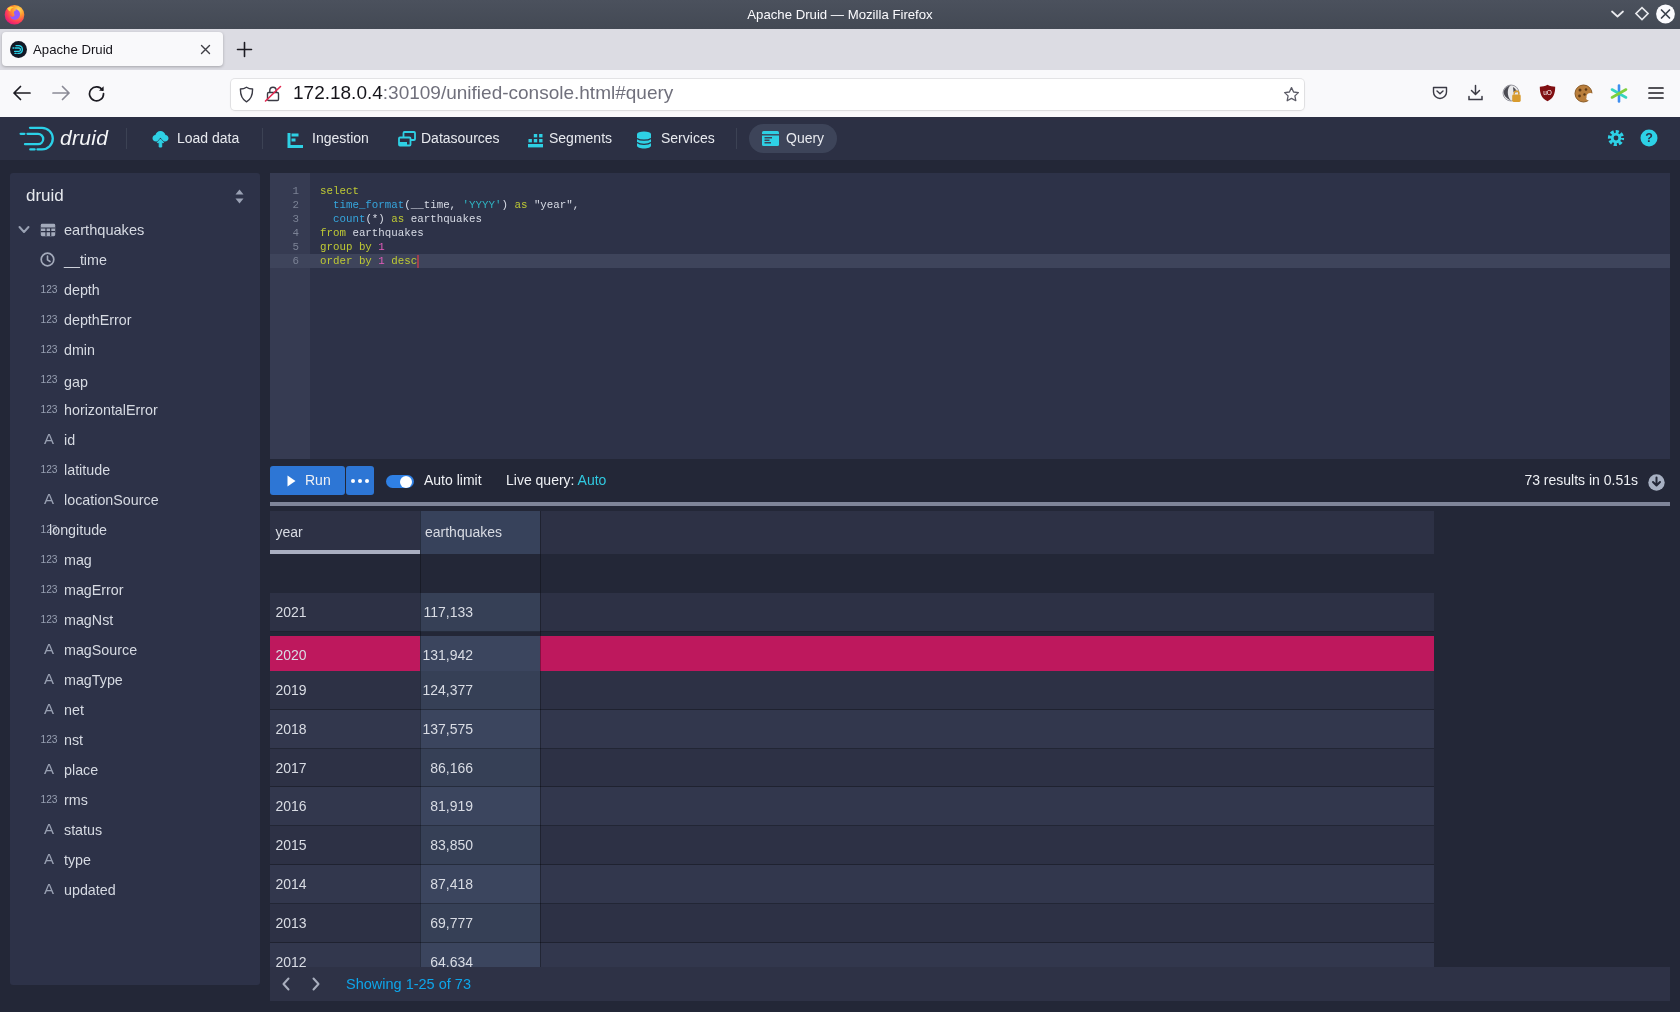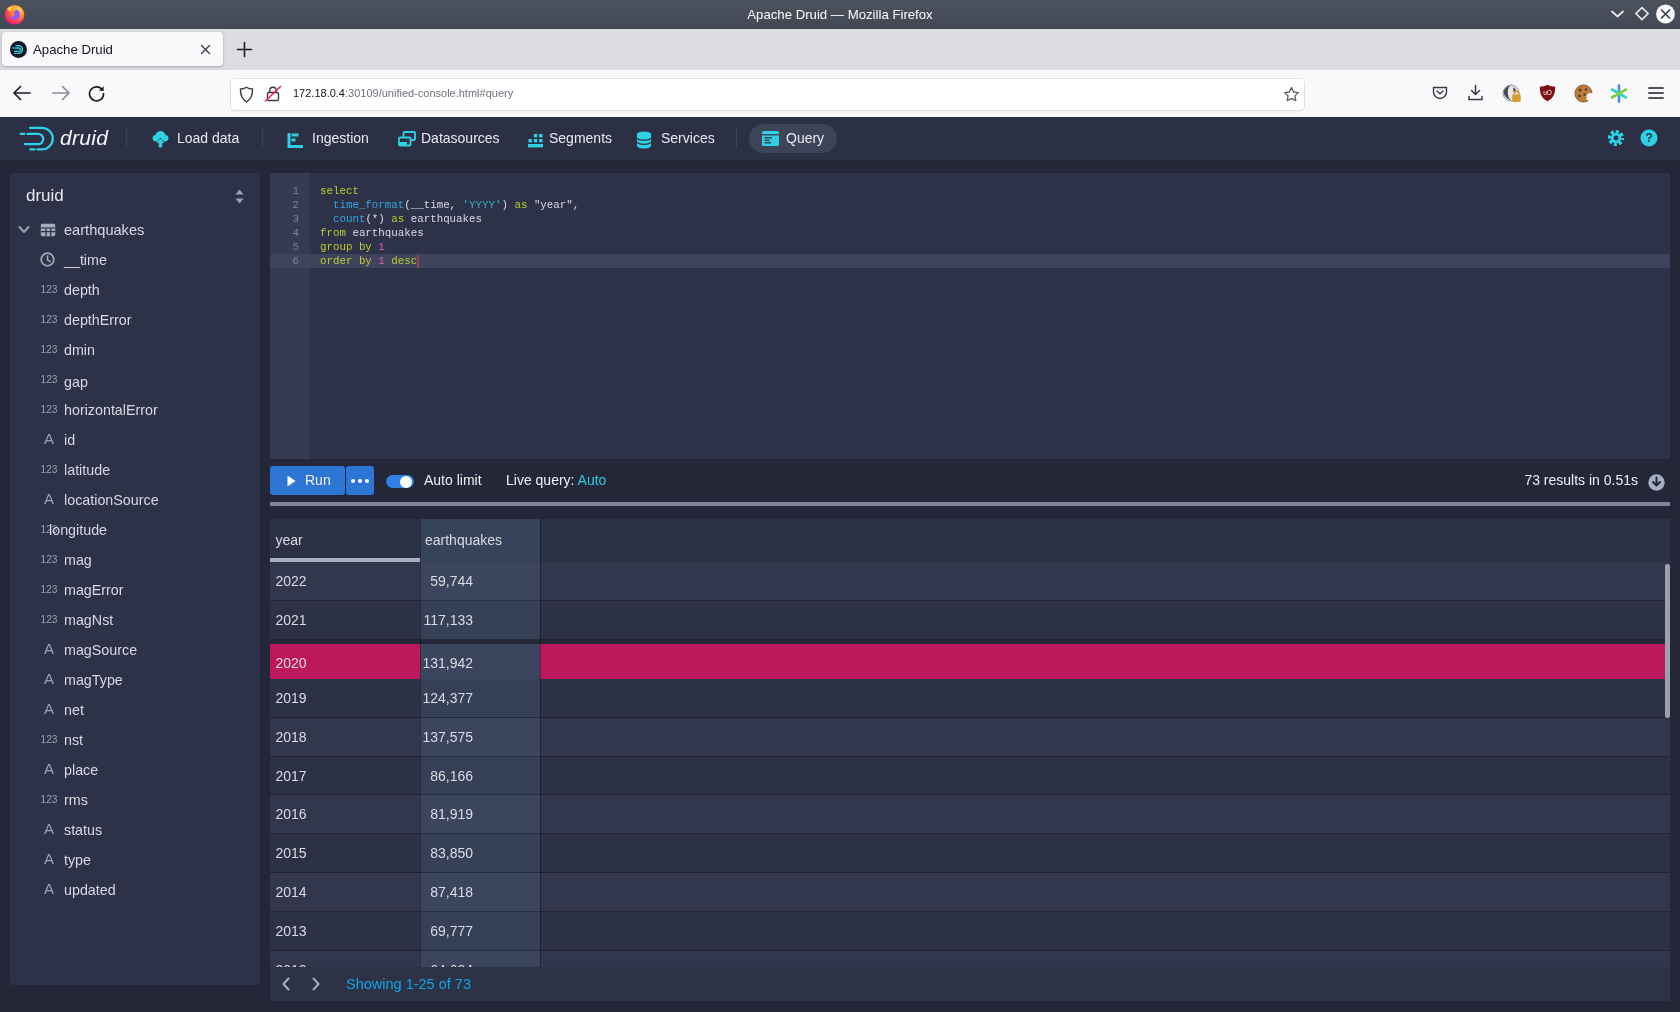--- a/index.html
+++ b/index.html
@@ -7,21 +7,21 @@
   body { font-family:"Liberation Sans", sans-serif; position:relative; background:#232737; }
   .abs { position:absolute; }
   
   #titlebar { left:0; top:0; width:1680px; height:29px; background:linear-gradient(#4b515d,#434954); }
   #titletext { left:0; top:0; width:1680px; height:29px; line-height:29px; text-align:center; color:#fbfbfe; font-size:13.2px; }
   #tabbar { left:0; top:29px; width:1680px; height:41px; background:#dcdce3; }
   #tab { left:2px; top:32px; width:221px; height:34px; background:#f9f9fb; border-radius:4px; box-shadow:0 1px 3px rgba(0,0,0,0.25); }
   #tabtitle { left:33px; top:29px; width:150px; height:41px; line-height:41px; font-size:13.2px; color:#15141a; }
   #urlrow { left:0; top:70px; width:1680px; height:47px; background:#f9f9fb; }
   #urlfield { left:231px; top:79px; width:1073px; height:31px; background:#ffffff; border-radius:4px; box-shadow:0 0 0 1px rgba(0,0,0,0.08), 0 1px 3px rgba(0,0,0,0.06); }
-  #urltext { left:293px; top:78px; height:31px; line-height:30px; font-size:11px; color:#15141a; }
+  #urltext { left:293px; top:78px; height:31px; line-height:30px; font-size:19px; color:#15141a; }
   #urltext span { color:#70707c; }
   
   #appheader { left:0; top:117px; width:1680px; height:43px; background:#2c3044; }
   .navlabel { color:#e8eaef; font-size:14px; line-height:43px; height:43px; top:117px; }
   .vsep { top:128px; width:1px; height:21px; background:#3c4254; }
   #querypill { left:749px; top:124px; width:88px; height:29px; border-radius:15px; background:#3d4459; }
   #druidword { left:60px; top:117px; height:43px; line-height:42px; color:#f5f6f8; font-size:21px; font-style:italic; letter-spacing:0.3px; }
   
   #sidebar { left:10px; top:173px; width:250px; height:812px; background:#2d3248; border-radius:3px; }
   #sbtitle { left:26px; top:185px; width:150px; height:22px; line-height:22px; font-size:17px; color:#e6e9ee; }
@@ -33,21 +33,21 @@
   .codeline { left:320px; font-family:"Liberation Mono",monospace; font-size:10.8px; line-height:14px; height:14px; white-space:pre; color:#d8dce6; }
   .kw { color:#bec934; } .fn { color:#36a6dd; } .str { color:#2fb5c4; } .num { color:#e35cbb; }
   
   #runbtn { left:270px; top:466px; width:75px; height:29px; background:#2d76d5; border-radius:3px; }
   #morebtn { left:346px; top:466px; width:28px; height:29px; background:#2d76d5; border-radius:3px; }
   #switch { left:386px; top:474.5px; width:28px; height:13.5px; background:#2f80e4; border-radius:8px; }
   #knob { left:400px; top:475.5px; width:12px; height:12px; background:#ffffff; border-radius:50%; }
   .runtext { top:459px; height:43px; line-height:43px; font-size:14px; color:#eef0f4; }
   #splitter { left:270px; top:501.5px; width:1400px; height:4px; background:#7f8599; }
   
-  #tablearea { left:270px; top:511px; width:1400px; height:490px; overflow:hidden;margin-top:8px; }
+  #tablearea { left:270px; top:511px; width:1164px; height:490px; overflow:hidden; }
   .hcell { top:0; height:43px; font-size:14px; color:#d8dbe3; }
   .row { left:0; width:1400px; height:38.91px; }
   .cell { font-size:14px; color:#d9dce4; line-height:38.91px; height:38.91px; }
   #pagination { left:270px; top:967px; width:1400px; height:34px; background:#2e3246; }
   #pagtext { left:346px; top:967px; height:34px; line-height:34px; font-size:14.5px; color:#0ea5e9; }
 </style>
 </head>
 <body>
   <div class="abs" id="titlebar"></div>
   <div class="abs" id="titletext">Apache Druid — Mozilla Firefox</div>
@@ -332,26 +332,20 @@
     <circle cx="8.5" cy="8.5" r="8.2" fill="#a7b0c2"></circle>
     <path d="M8.5 3.5 V11 M5 8 L8.5 11.5 L12 8" stroke="#232737" stroke-width="2" fill="none" stroke-linecap="round" stroke-linejoin="round"></path>
   </svg>
   <div class="abs" id="splitter"></div>
   <div class="abs" id="tablearea">
     <div class="abs" style="left:0;top:0;width:1400px;height:43px;background:#2d3145"></div>
     <div class="abs" style="left:149.5px;top:0;width:120px;height:43px;background:#37425b"></div>
     <div class="abs hcell" style="left:5.5px;top:0;line-height:43px">year</div>
     <div class="abs hcell" style="left:155px;top:0;line-height:43px">earthquakes</div>
     <div class="abs" style="left:0;top:39px;width:149.5px;height:4px;background:#a9aec0"></div>
-    <div class="row abs" style="top:43px;background:#32374d">
-      <div class="abs" style="left:149.5px;top:0;width:120px;height:100%;background:#3b455e"></div>
-      <div class="cell abs" style="left:5.5px">2022</div>
-      <div class="cell abs" style="left:149.5px;width:53.5px;text-align:right">59,744</div>
-      <div class="abs" style="left:0;bottom:0;width:100%;height:1px;background:rgba(0,0,0,0.3)"></div>
-    </div>
     <div class="row abs" style="top:81.91px;background:#2d3145">
       <div class="abs" style="left:149.5px;top:0;width:120px;height:100%;background:#364056"></div>
       <div class="cell abs" style="left:5.5px">2021</div>
       <div class="cell abs" style="left:149.5px;width:53.5px;text-align:right">117,133</div>
       <div class="abs" style="left:0;bottom:0;width:100%;height:1px;background:rgba(0,0,0,0.3)"></div>
     </div>
     <div class="row abs" style="top:125px;background:#be185d">
       <div class="abs" style="left:149.5px;top:0;width:120px;height:100%;background:#3b455e"></div>
       <div class="cell abs" style="left:5.5px">2020</div>
       <div class="cell abs" style="left:149.5px;width:53.5px;text-align:right">131,942</div>

